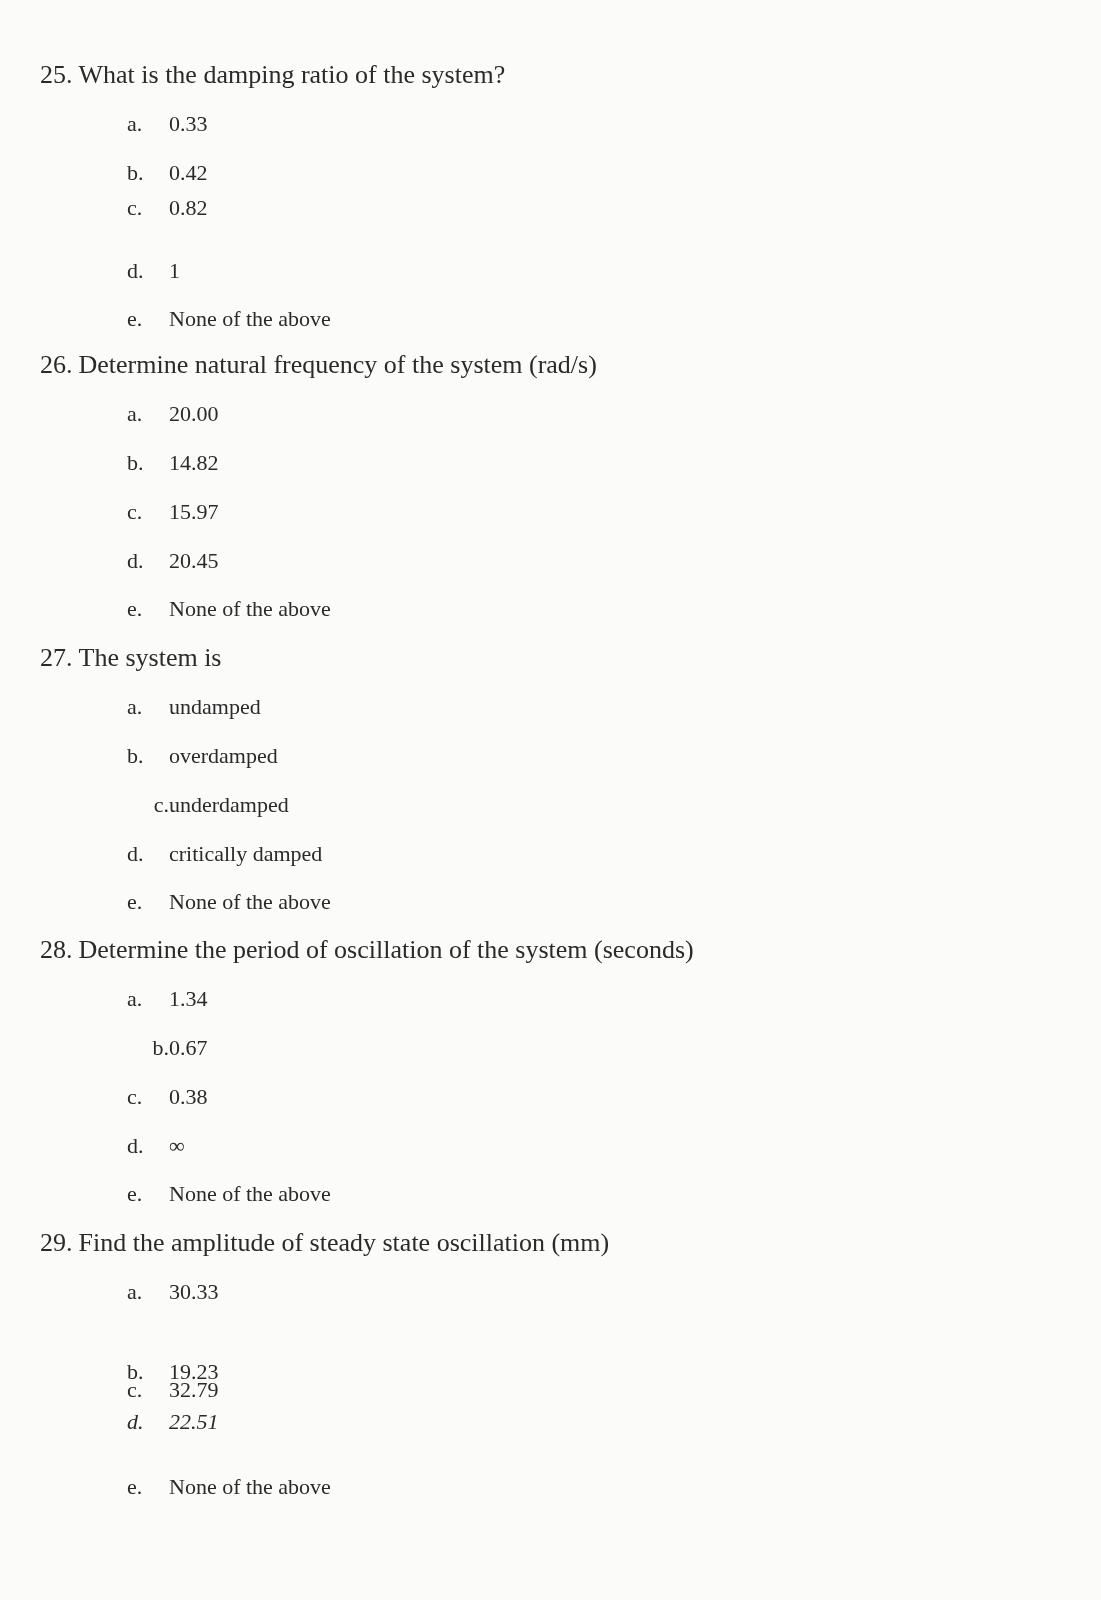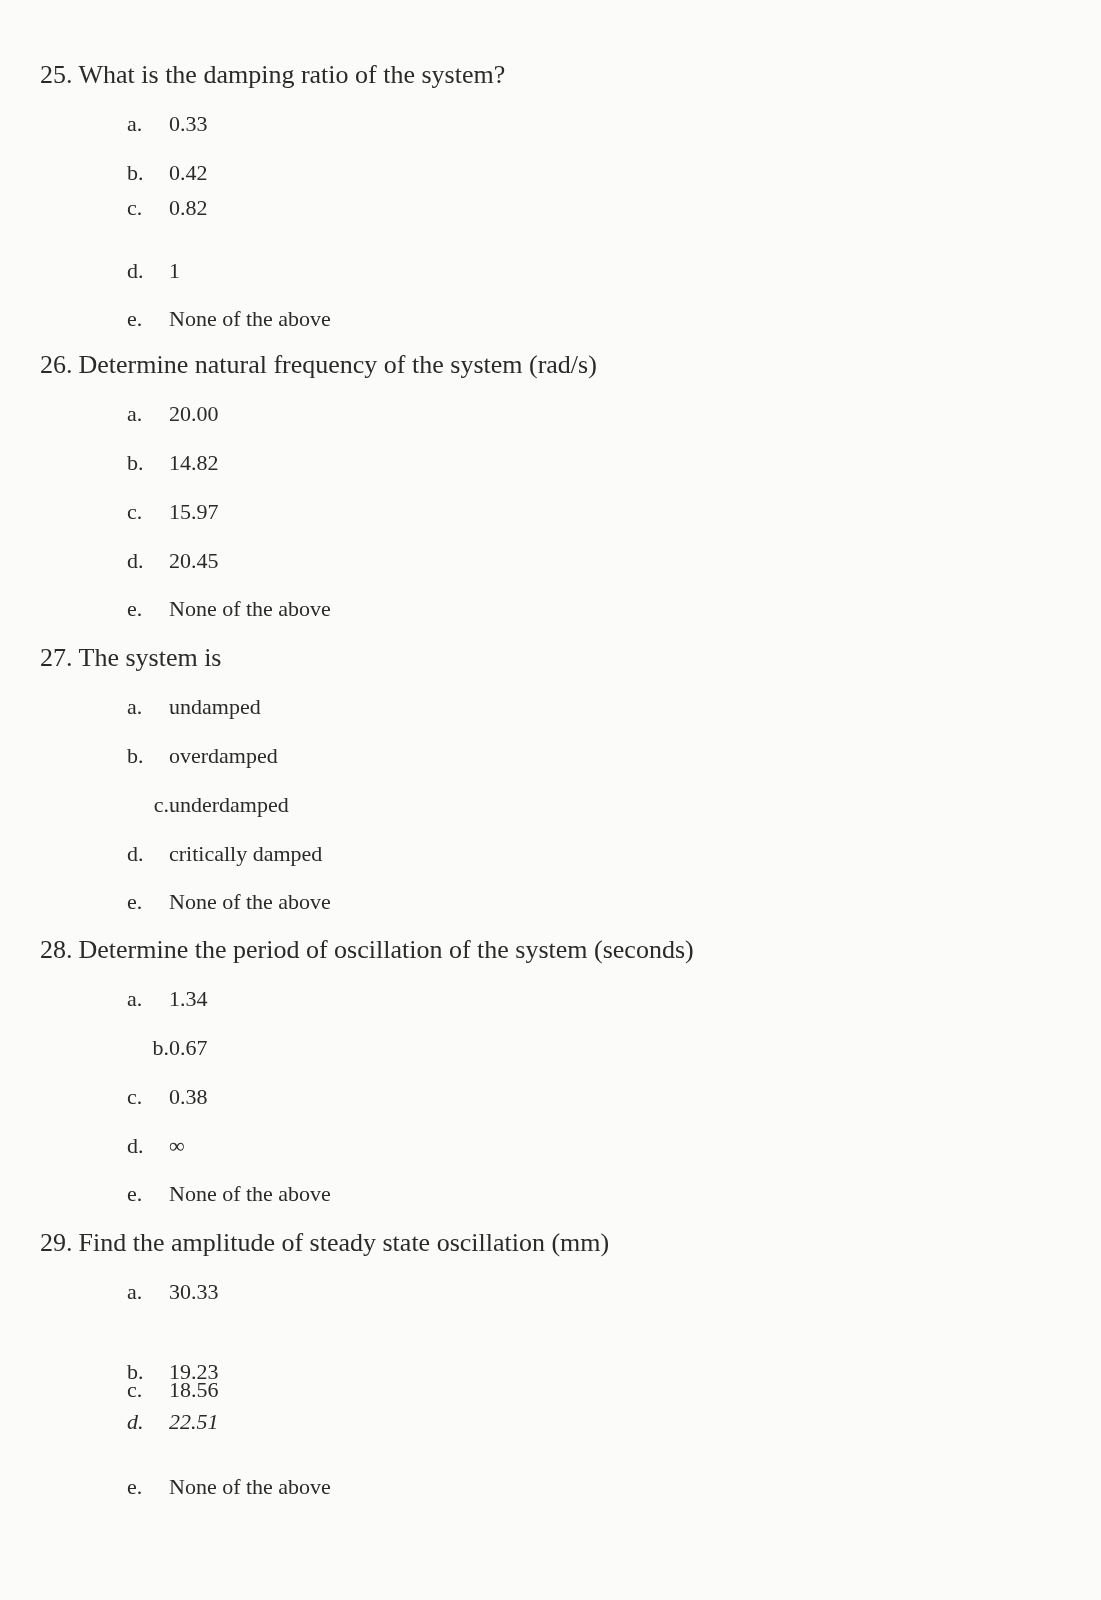--- a/index.html
+++ b/index.html
@@ -62,18 +62,18 @@
     <div class="option" style="top:98px;text-align:right;"><span class="opt-letter">b.</span><span class="opt-text">0.67</span></div>
     <div class="option" style="top:147px;"><span class="opt-letter">c.</span><span class="opt-text">0.38</span></div>
     <div class="option" style="top:196px;"><span class="opt-letter">d.</span><span class="opt-text">∞</span></div>
     <div class="option" style="top:244px;"><span class="opt-letter">e.</span><span class="opt-text">None of the above</span></div>
   </div>
 
   <div class="question" style="top:1228px;">
     <div class="q-stem"><span class="q-num">29.</span><span>Find the amplitude of steady state oscillation (mm)</span></div>
     <div class="option" style="top:49px;"><span class="opt-letter">a.</span><span class="opt-text">30.33</span></div>
     <div class="option" style="top:98px;margin-top:31px;"><span class="opt-letter">b.</span><span class="opt-text">19.23</span></div>
-    <div class="option" style="top:147px;"><span class="opt-letter">c.</span><span class="opt-text">18.56</span></div>
+    <div class="option" style="top:147px;"><span class="opt-letter">c.</span><span class="opt-text">32.79</span></div>
     <div class="option" style="top:179px;font-style:italic;"><span class="opt-letter">d.</span><span class="opt-text">22.51</span></div>
     <div class="option" style="top:244px;"><span class="opt-letter">e.</span><span class="opt-text">None of the above</span></div>
   </div>
 
 </div>
 
 </body></html>

